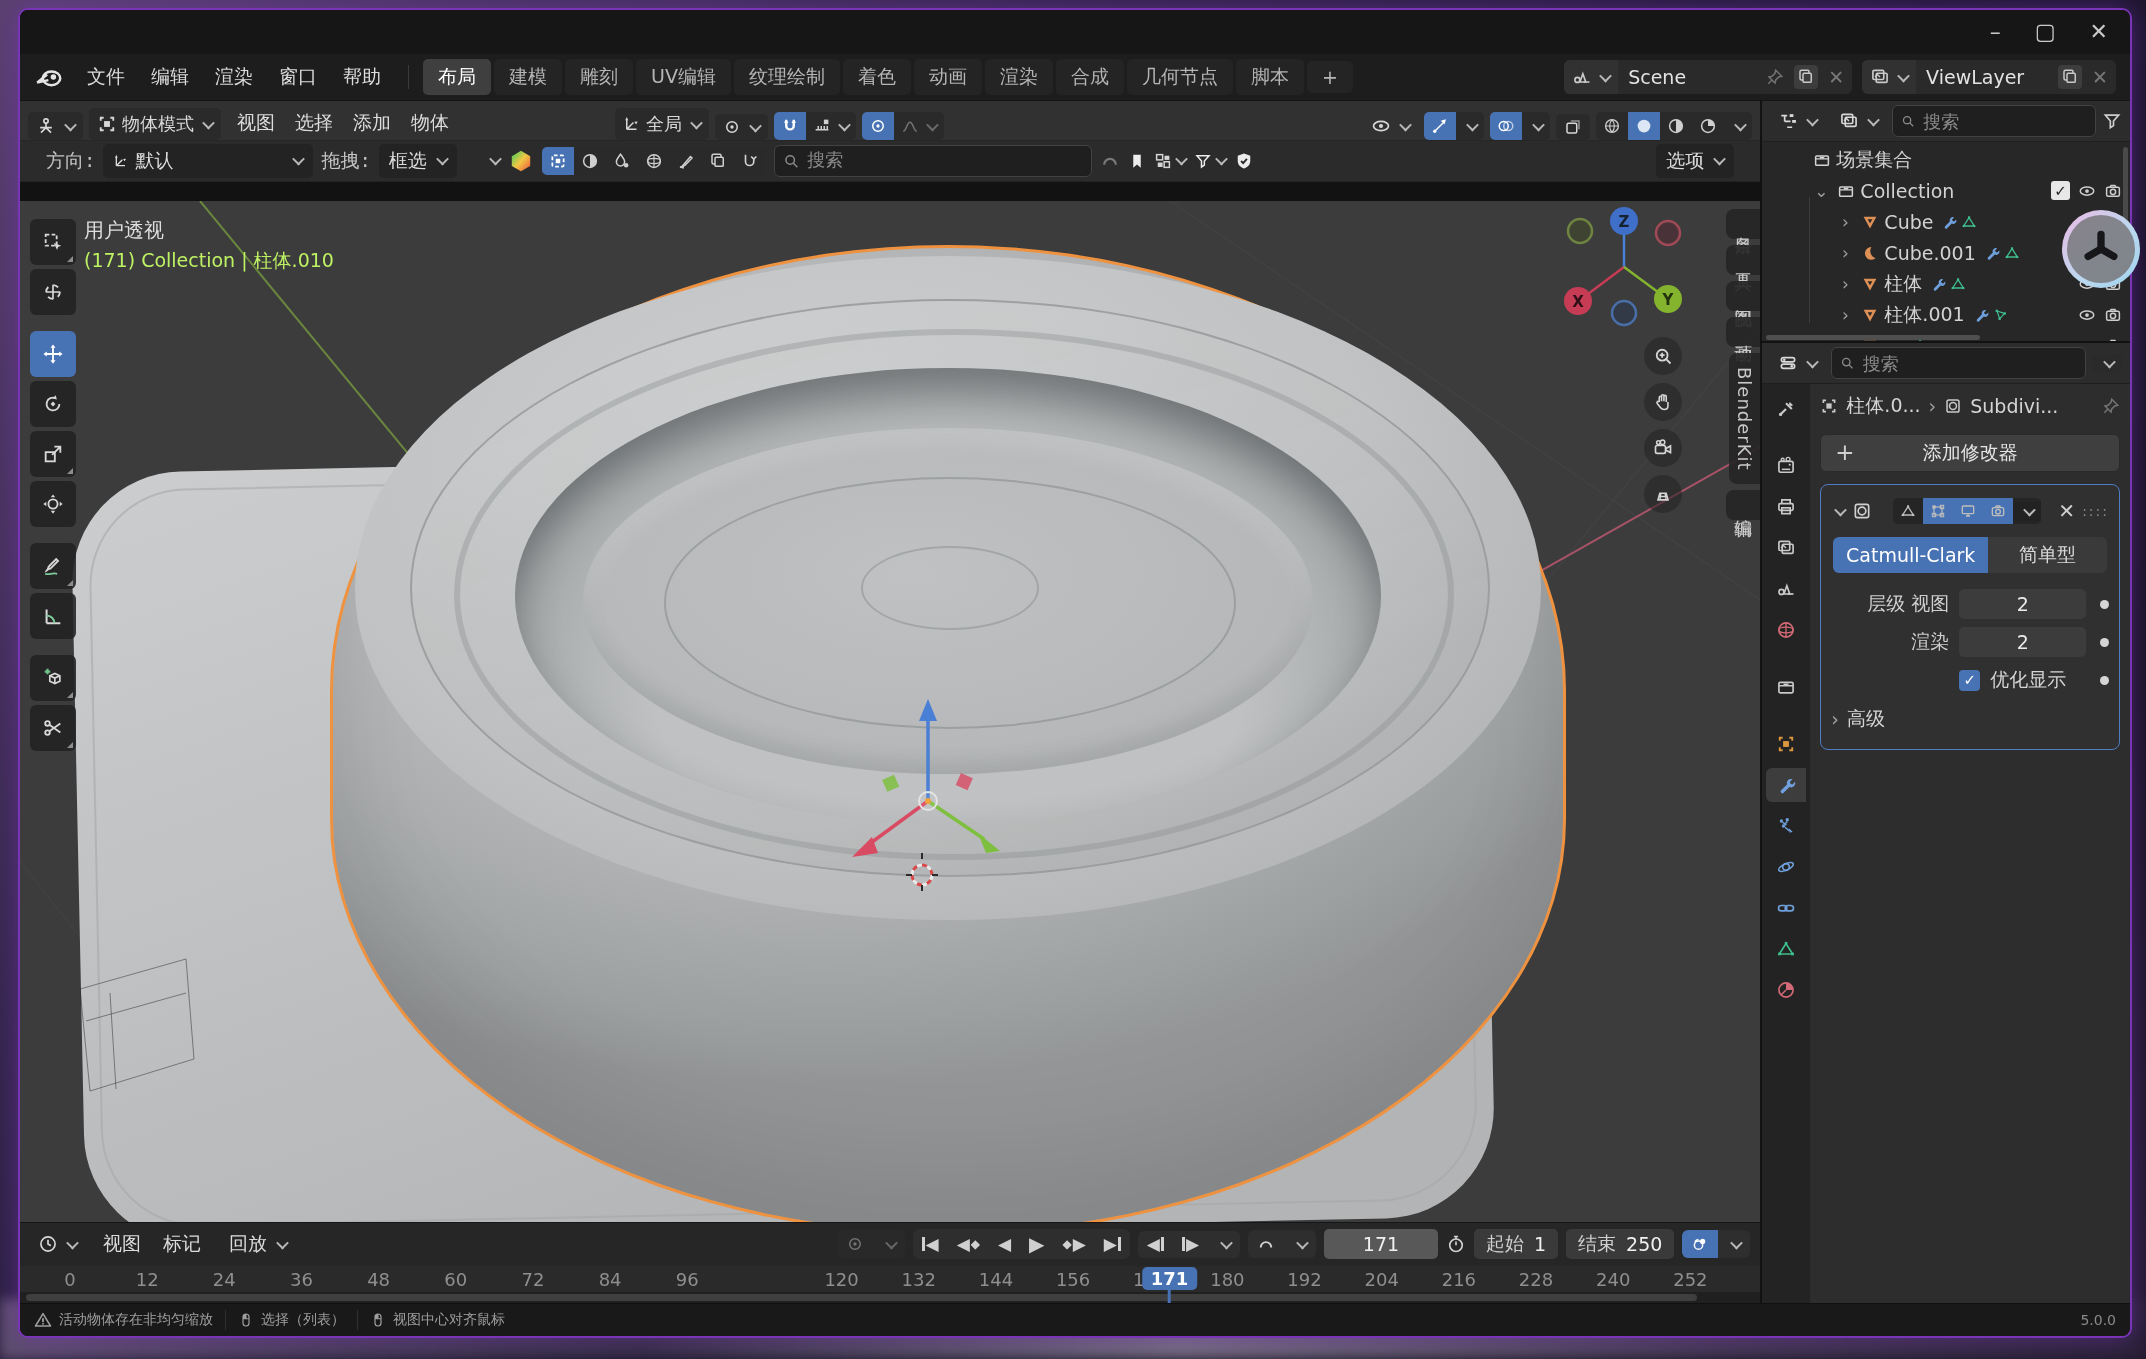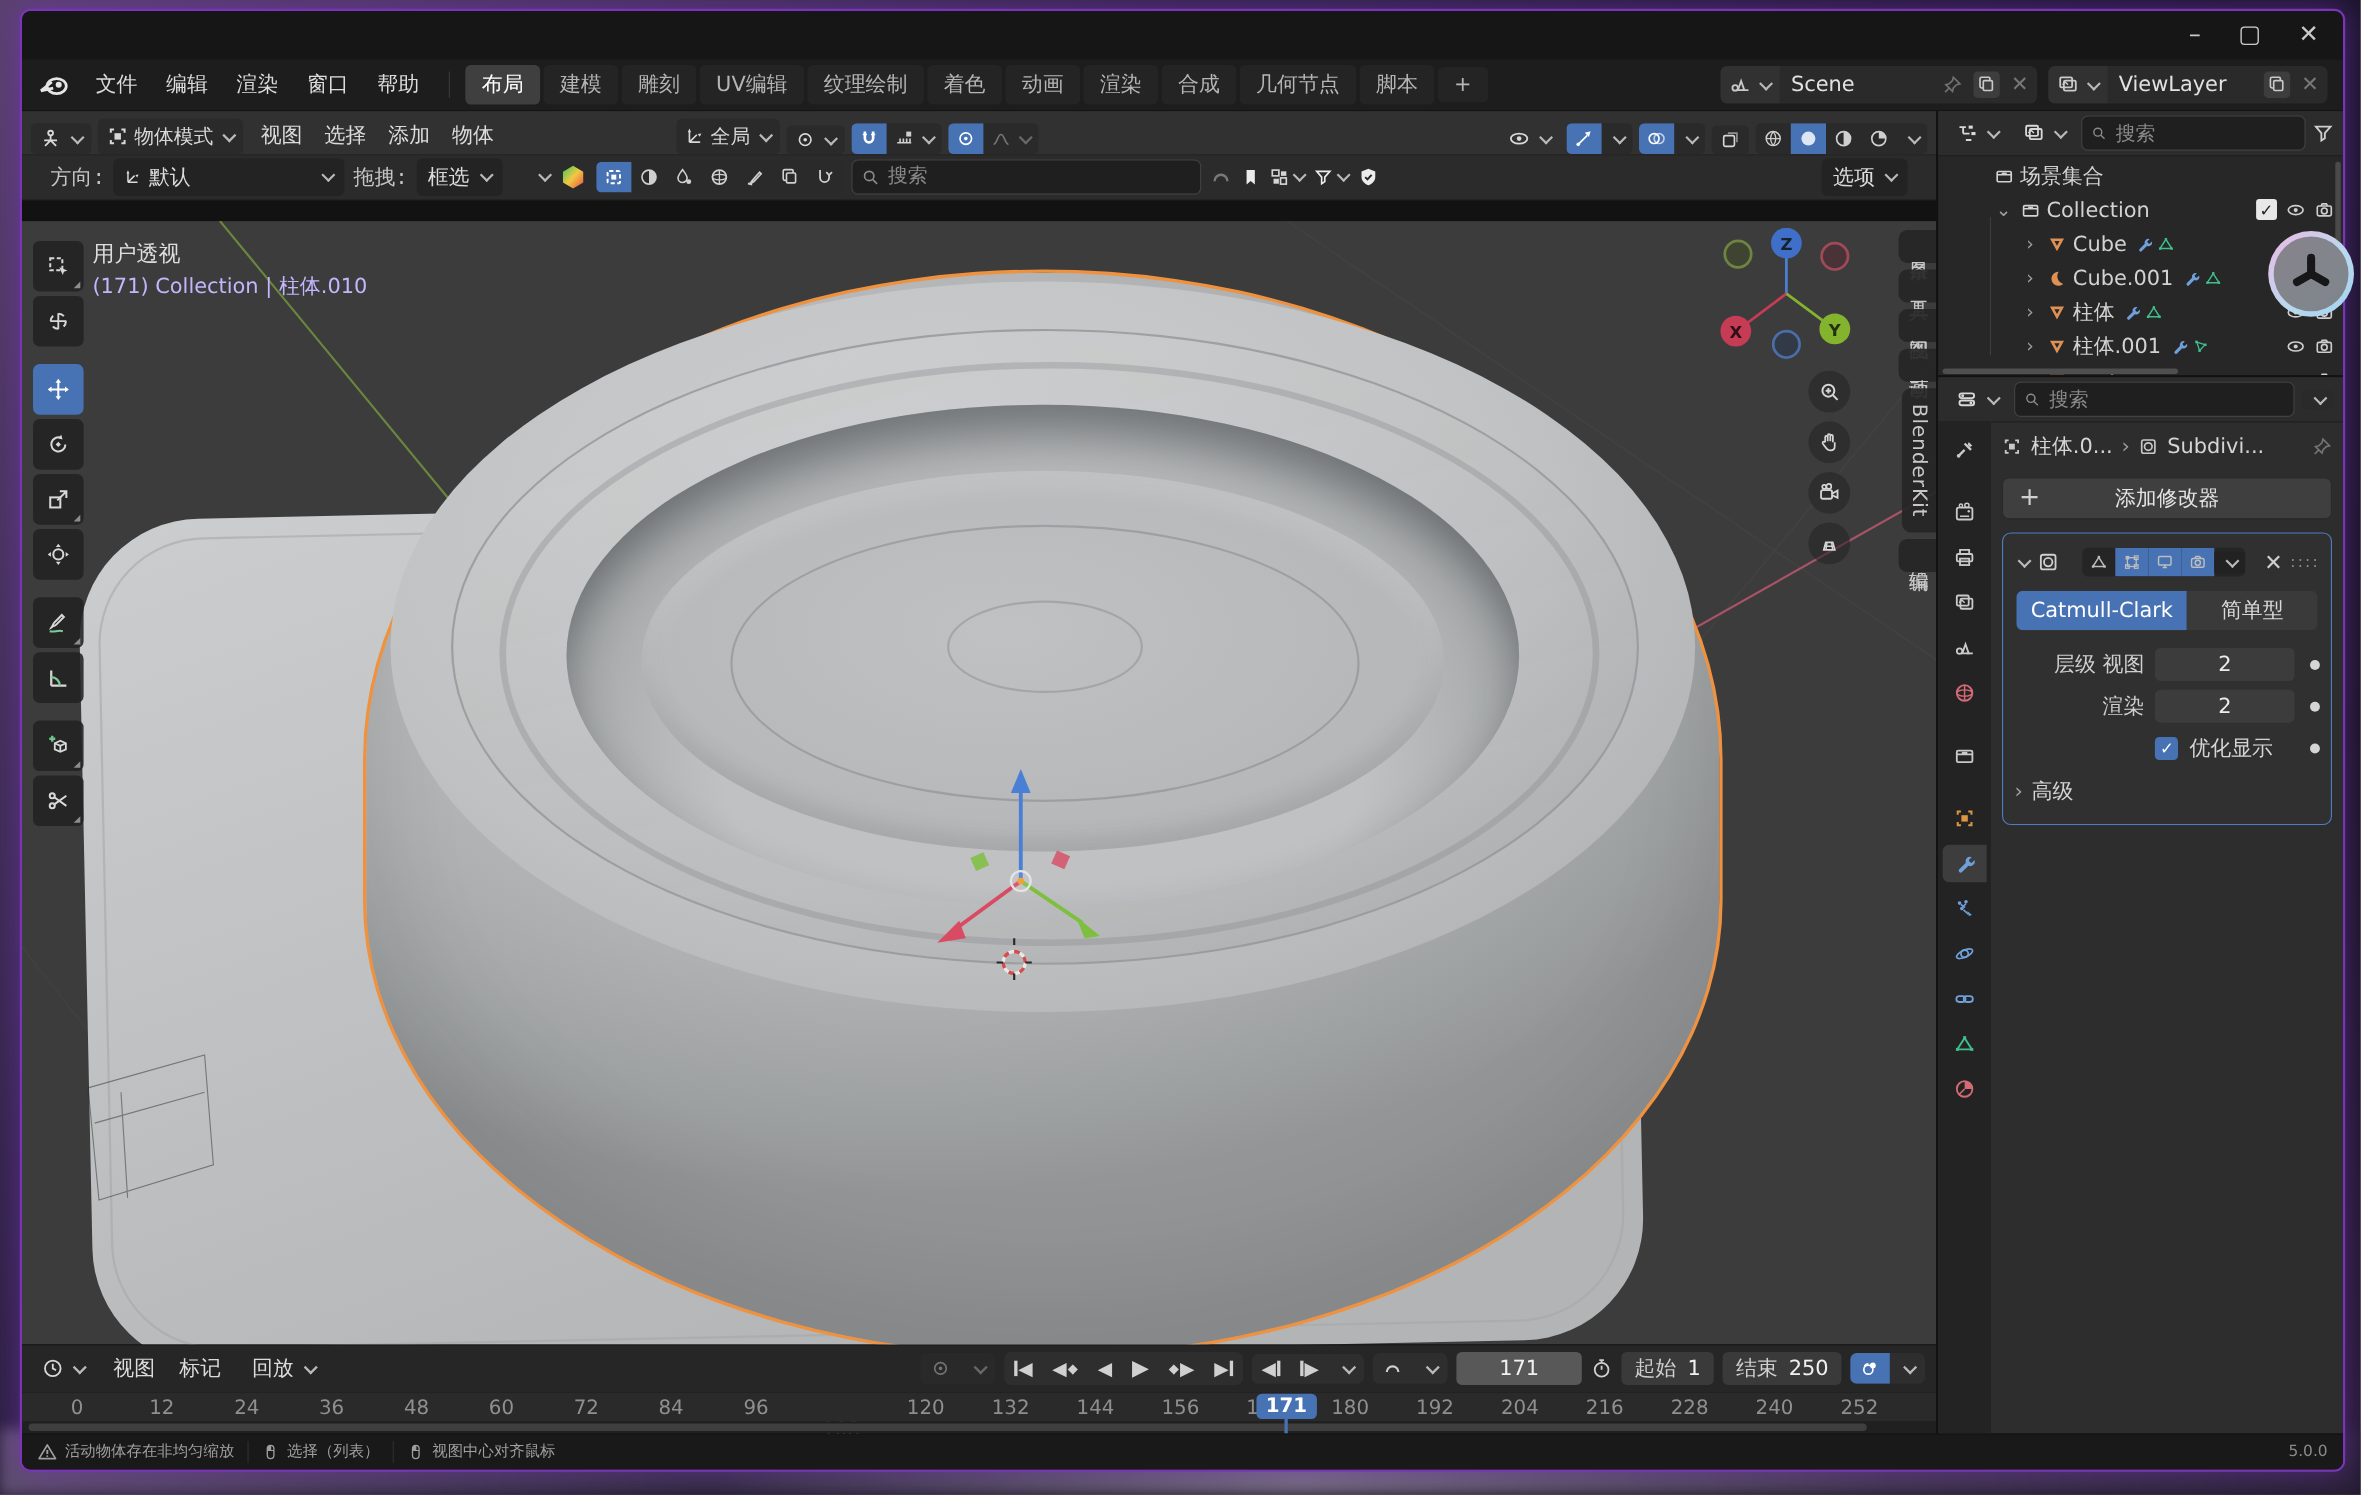--- a/index.html
+++ b/index.html
@@ -70,21 +70,21 @@
   .bowl-wall{left:15%;top:12.5%;width:70%;height:46%;
     background:radial-gradient(ellipse at 50% 68%,#bfc1c2 48%,#a5a8a9 72%,#868a8c 90%,#747879);
     box-shadow:inset 0 24px 40px rgba(30,34,36,.38);}
   .bowl-floor{left:20.5%;top:18.5%;width:59%;height:35%;
     background:radial-gradient(ellipse at 45% 42%,#bfc1c2,#b5b7b8 68%,#adafb0);
     box-shadow:inset 0 10px 24px rgba(255,255,255,.22),inset 0 -8px 20px rgba(60,64,66,.18);}
   .floor-ring{left:27%;top:23.5%;width:46%;height:25%;border:2px solid rgba(125,129,131,.45);}
   .floor-ring2{left:43%;top:30.5%;width:14%;height:8%;border:2px solid rgba(125,129,131,.4);}
   .vp-overlay-text{position:absolute;left:64px;top:14px;z-index:3;line-height:30px;}
   .vp-overlay-text .l1{color:#dedede;font-size:20px;}
-  .vp-overlay-text .l2{color:#c4b5fd;font-size:19px;}
+  .vp-overlay-text .l2{color:#bef264;font-size:19px;}
   .vtoolbar{position:absolute;left:10px;top:18px;z-index:3;display:flex;flex-direction:column;gap:4px;}
   .tool-btn{position:relative;width:46px;height:46px;border-radius:6px;background:rgba(34,34,34,.88);border:none;
     color:#d8d8d8;display:flex;align-items:center;justify-content:center;}
   .tool-btn.active{background:#4772b3;color:#fff;}
   .tool-btn.gap{margin-top:12px;}
   .tool-btn .subtri{position:absolute;right:3px;bottom:3px;width:0;height:0;border-left:6px solid transparent;border-bottom:6px solid #8d8d8d;}
   .navgizmo{position:absolute;left:1540px;top:6px;width:130px;height:124px;z-index:3;}
   .nav-btns{position:absolute;left:1624px;z-index:3;width:38px;height:38px;border-radius:50%;
     background:rgba(35,35,35,.55);color:#d5d5d5;display:flex;align-items:center;justify-content:center;border:none;}
   .side-tabs{position:absolute;right:0;top:8px;z-index:3;display:flex;flex-direction:column;gap:6px;align-items:flex-end;}

